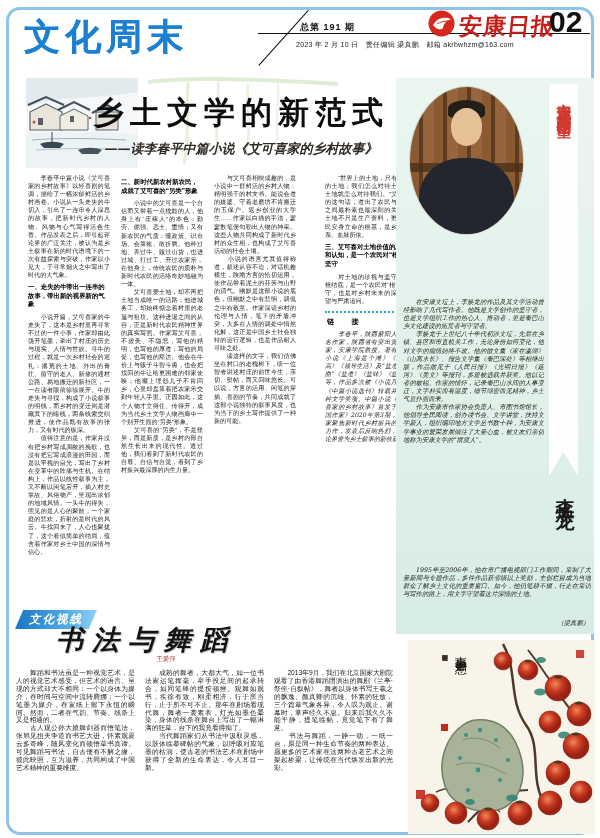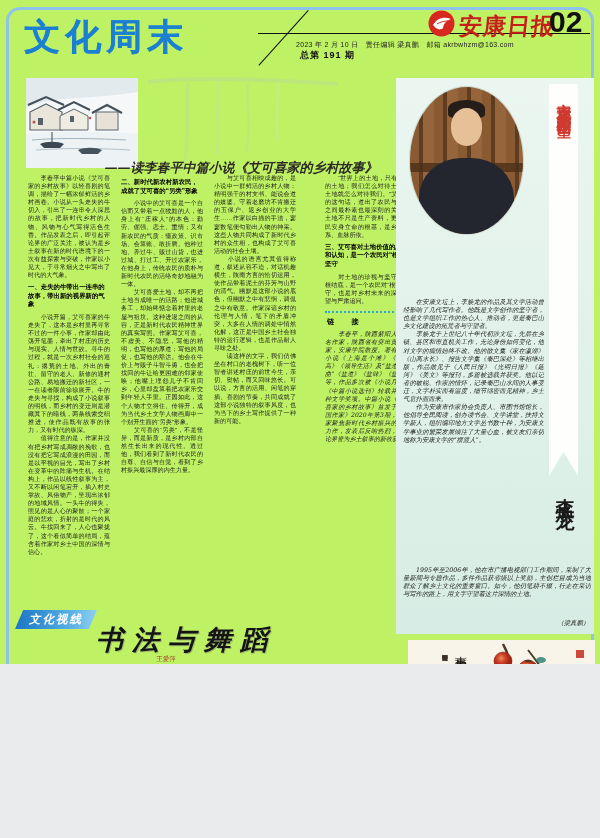--- a/index.html
+++ b/index.html
@@ -1,37 +1,37 @@
 <!DOCTYPE html>
 <html><head>
 <meta charset="utf-8">
 <style>
   html,body{margin:0;padding:0;background:#e9ebed;}
-  .page{position:relative;width:600px;height:664px;background:#bef264;overflow:hidden;
+  .page{position:relative;width:600px;height:838px;background:#ffffff;overflow:hidden;
         font-family:"Liberation Sans",sans-serif;color:#1c1c1c;}
   .frame{position:absolute;left:6px;top:7px;width:582px;height:822px;
          border:3px solid #8ec4e8;border-radius:14px;pointer-events:none;}
   
   .brand{position:absolute;left:24px;top:13px;font-size:36px;font-weight:900;color:#1b80d2;
          letter-spacing:5px;text-shadow:0.5px 0 #1b80d2;}
-  .issue{position:absolute;left:300px;top:21px;font-size:9px;font-weight:bold;color:#111;letter-spacing:1px;margin-top:28px;}
+  .issue{position:absolute;left:300px;top:21px;font-size:9px;font-weight:bold;color:#111;letter-spacing:1px;}
   .hline{position:absolute;left:258px;top:33px;width:332px;border-top:1.6px solid #111;}
   .slash{position:absolute;left:283px;top:1px;width:1.4px;height:74px;background:#111;transform:rotate(42deg);}
   .dateline{position:absolute;left:296px;top:40px;font-size:7px;color:#222;letter-spacing:0.3px;}
   .logo-bird{position:absolute;left:428px;top:10px;width:27px;height:27px;}
   .masthead{position:absolute;left:459px;top:11px;font-size:23px;font-weight:bold;color:#c51f1a;
             font-family:"DejaVu Serif",serif;transform:skewX(-6deg);letter-spacing:1px;}
   .pagenum{position:absolute;left:549px;top:5px;font-size:30px;font-weight:bold;color:#111;}
   
   .ink-art{position:absolute;left:26px;top:78px;width:112px;height:90px;}
   .willow{position:absolute;left:128px;top:74px;width:220px;height:100px;opacity:.6;}
   .headline{position:absolute;left:88px;top:92px;width:306px;text-align:center;font-size:31px;
             font-weight:900;letter-spacing:6px;color:#0d0d0d;z-index:2;}
   .subtitle{position:absolute;left:78px;top:140px;width:326px;text-align:center;font-size:13px;
-            font-weight:bold;color:#2e2a26;font-family:"DejaVu Serif",serif;font-style:italic;z-index:2;margin-top:19px;}
+            font-weight:bold;color:#2e2a26;font-family:"DejaVu Serif",serif;font-style:italic;z-index:2;}
   .m-author{position:absolute;left:88px;top:161px;width:306px;text-align:center;font-size:8px;color:#333;z-index:2;}
   
   .col{position:absolute;top:174px;height:456px;overflow:hidden;}
   .c1{left:28px;width:82px;} .c2{left:121px;width:82px;} .c3{left:214px;width:82px;} .c4{left:325px;width:85px;}
   .body{font-size:6.1px;line-height:8.1px;text-align:justify;white-space:pre-line;color:#1b1b1b;margin:0;}
   .colhead{font-size:6.4px;line-height:8.6px;font-weight:bold;color:#000;margin:4px 0;white-space:pre-line;}
   .dotted{border-top:2px dotted #2ea6d6;margin:6px 0 4px;}
   .linktitle{font-size:7.2px;font-weight:bold;letter-spacing:5px;margin:1px 0 3px 2px;color:#000;}
   .kaiti{font-family:"DejaVu Serif",serif;font-style:italic;}
   
@@ -54,21 +54,21 @@
           font-size:19px;font-weight:bold;color:#1a1a1a;letter-spacing:6px;text-align:left;z-index:2;}
   .p-text{position:absolute;font-size:6.3px;line-height:8.1px;text-align:justify;white-space:pre-line;color:#20241f;}
   .p-texta{left:403px;top:298px;width:141px;height:264px;overflow:hidden;}
   .p-textb{left:403px;top:566px;width:188px;height:52px;overflow:hidden;}
   .p-credit{position:absolute;left:403px;top:619px;width:186px;text-align:right;font-size:6.3px;color:#20241f;}
   
   .cat-label{position:absolute;left:15px;top:610px;width:82px;height:19px;
              background:linear-gradient(90deg,#1b75c4,#4fa9e2 60%,#8fd0f2);
              clip-path:polygon(10% 0,100% 0,90% 100%,0 100%);display:flex;align-items:center;justify-content:center;}
   .cat-text{color:#fff;font-size:11.5px;font-weight:bold;font-style:italic;letter-spacing:2px;}
-  .b-title{position:absolute;left:56px;top:622px;width:220px;text-align:right;font-size:27px;font-weight:bold;
+  .b-title{position:absolute;left:56px;top:622px;width:220px;text-align:left;font-size:27px;font-weight:bold;
            font-family:"DejaVu Serif",serif;font-style:italic;letter-spacing:9px;color:#141414;
            text-shadow:1px 1px 0 rgba(120,120,120,.45);}
   .b-author{position:absolute;left:56px;top:655px;width:220px;text-align:center;font-size:6.5px;color:#a82f2a;}
   .bcol{position:absolute;top:669px;width:119px;height:163px;overflow:hidden;}
   .b1{left:16px;} .b2{left:145px;} .b3{left:274px;}
   .bbody{font-size:6.7px;line-height:7.9px;text-align:justify;white-space:pre-line;color:#1b1b1b;margin:0;}
   .paint{position:absolute;left:408px;top:640px;width:187px;height:194px;background:#f8f4e9;overflow:hidden;}
   .insc{position:absolute;left:452px;top:646px;height:84px;writing-mode:vertical-rl;text-orientation:upright;
         font-family:"DejaVu Serif",serif;font-size:12.5px;color:#17120d;letter-spacing:2px;z-index:3;}
   .insc-sig{position:absolute;left:440px;top:650px;height:72px;writing-mode:vertical-rl;text-orientation:upright;
@@ -120,20 +120,21 @@
   </div>
   <div class="willow">
     <svg width="220" height="100" viewBox="0 0 220 100">
       <path d="M20,8 C70,2 150,6 210,10" stroke="#b7d59b" stroke-width="4" fill="none" opacity=".7"></path>
       <path d="M60,8 C58,35 62,60 56,90" stroke="#b7d59b" stroke-width="3" fill="none" opacity=".6"></path>
       <path d="M90,8 C92,30 86,55 90,80" stroke="#c3dcae" stroke-width="3" fill="none" opacity=".6"></path>
       <path d="M120,10 C118,35 124,55 118,78" stroke="#b7d59b" stroke-width="2.5" fill="none" opacity=".55"></path>
       <path d="M150,8 C152,28 146,48 150,66" stroke="#cde2bb" stroke-width="2.5" fill="none" opacity=".55"></path>
     </svg>
   </div>
+  <div class="headline">乡土文学的新范式</div>
   <div class="subtitle">——读李春平中篇小说《艾可喜家的乡村故事》</div>
 
   <div class="col c1">
     <p class="body">　　李春平中篇小说《艾可喜家的乡村故事》以轻喜剧的笔调，描绘了一幅浓郁鲜活的乡村画卷。小说从一头走失的牛切入，引出了一连串令人深思的故事，把新时代乡村的人物、风物与心气写得活色生香。作品发表之后，即引起评论界的广泛关注，被认为是乡土叙事在新的时代语境下的一次有益探索与突破，作家以小见大，于寻常烟火之中写出了时代的大气象。</p>
     <div class="colhead">一、走失的牛带出一连串的故事，带出新的视界新的气象</div>
     <p class="body">　　小说开篇，艾可喜家的牛走失了，这本是乡村里再寻常不过的一件小事，作家却由此荡开笔墨，牵出了村庄的历史与现实、人情与世故。寻牛的过程，就是一次乡村社会的巡礼：撂荒的土地、外出的青壮、留守的老人、新修的通村公路、易地搬迁的新社区，一一在读者眼前徐徐展开。牛的走失与寻找，构成了小说叙事的明线，而乡村的变迁则是潜藏其下的暗线，两条线索交织推进，使作品既有故事的张力，又有时代的纵深。
 　　值得注意的是，作家并没有把乡村写成凋敝的挽歌，也没有把它写成浪漫的田园，而是以平视的目光，写出了乡村在变革中的阵痛与生机。在结构上，作品以线性叙事为主，又不断以闲笔宕开，插入村史掌故、风俗物产，呈现出浓郁的地域风情。一头牛的得失，照见的是人心的聚散；一个家庭的悲欢，折射的是时代的风云。牛找回来了，人心也聚拢了，这个看似简单的结局，蕴含着作家对乡土中国的深情与信心。</p>
   </div>
   <div class="col c2">
     <div class="colhead">二、新时代新农村新农民，成就了艾可喜的“另类”形象</div>

